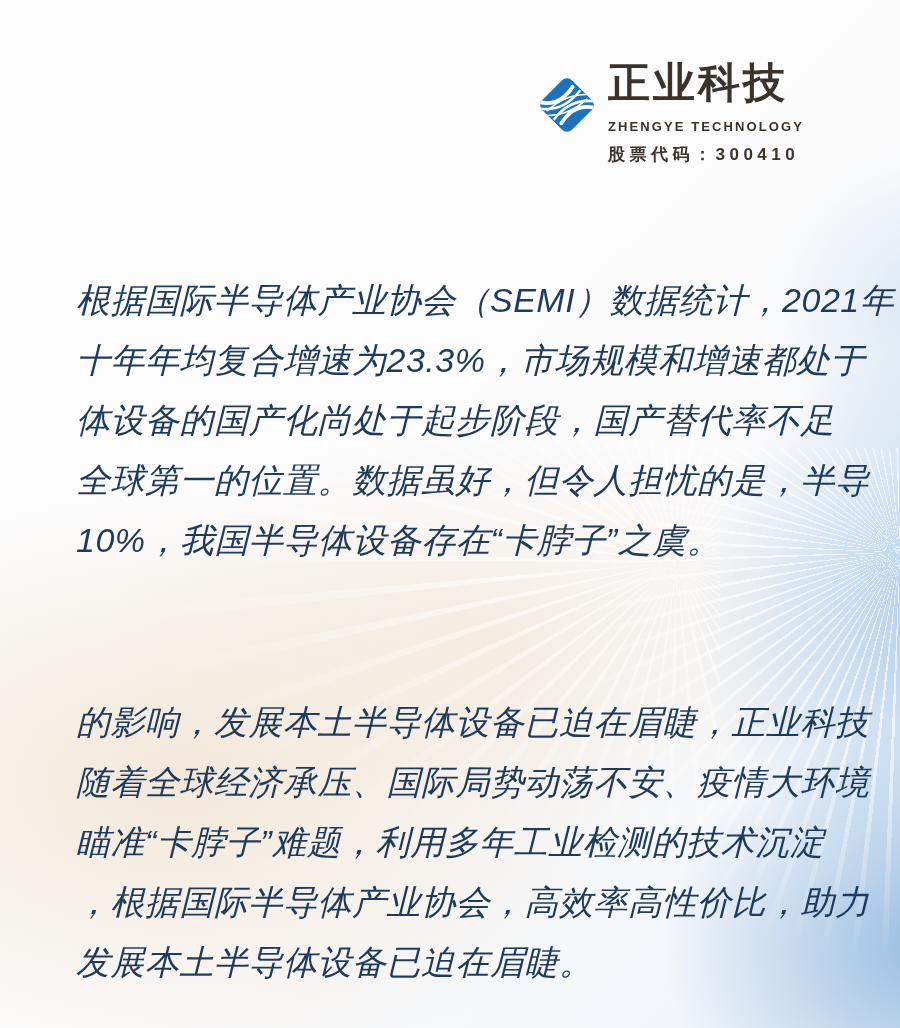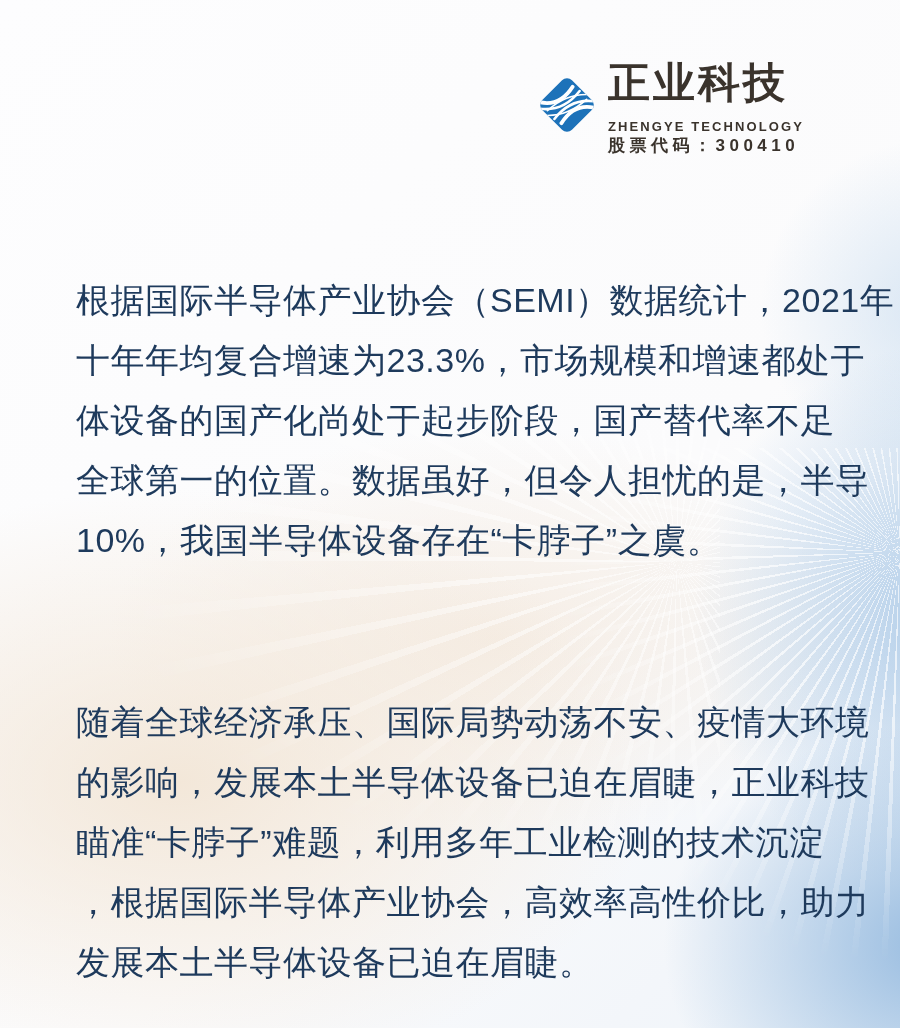--- a/index.html
+++ b/index.html
@@ -53,27 +53,28 @@
   .logo-name {
     font-size: 42px; font-weight: 800; line-height: 1.0;
     letter-spacing: 3px; color: var(--logo-text);
   }
   .logo-en {
     font-size: 13px; font-weight: 700; letter-spacing: 2.1px;
     color: var(--logo-text); margin-top: 15px; white-space: nowrap;
   }
   .logo-stock {
     font-size: 17px; font-weight: 700; letter-spacing: 4.5px;
-    color: var(--logo-text); white-space: nowrap;
+    color: var(--logo-text); margin-top: 9px; white-space: nowrap;
   }
 
   
   .paragraph {
     position: absolute; left: 76px; width: 760px;
     color: var(--body-text);
+    font-style: italic;
   }
   .p1 { top: 270px; }
   .p2 { top: 692px; }
   .line {
     height: 60px; line-height: 60px;
     font-size: 34px; letter-spacing: 0.5px;
     white-space: nowrap;
   }
 </style>
 </head>
@@ -111,19 +112,19 @@
 
 <main>
   <div class="paragraph p1">
       <div class="line">根据国际半导体产业协会（SEMI）数据统计，2021年</div>
       <div class="line">十年年均复合增速为23.3%，市场规模和增速都处于</div>
       <div class="line">体设备的国产化尚处于起步阶段，国产替代率不足</div>
       <div class="line">全球第一的位置。数据虽好，但令人担忧的是，半导</div>
       <div class="line">10%，我国半导体设备存在“卡脖子”之虞。</div>
     </div>
   <div class="paragraph p2">
+      <div class="line">的影响，发展本土半导体设备已迫在眉睫，正业科技</div>
       <div class="line">随着全球经济承压、国际局势动荡不安、疫情大环境</div>
-      <div class="line">的影响，发展本土半导体设备已迫在眉睫，正业科技</div>
       <div class="line">瞄准“卡脖子”难题，利用多年工业检测的技术沉淀</div>
       <div class="line">，根据国际半导体产业协会，高效率高性价比，助力</div>
       <div class="line">发展本土半导体设备已迫在眉睫。</div>
     </div>
 </main>
 
 </body></html>

